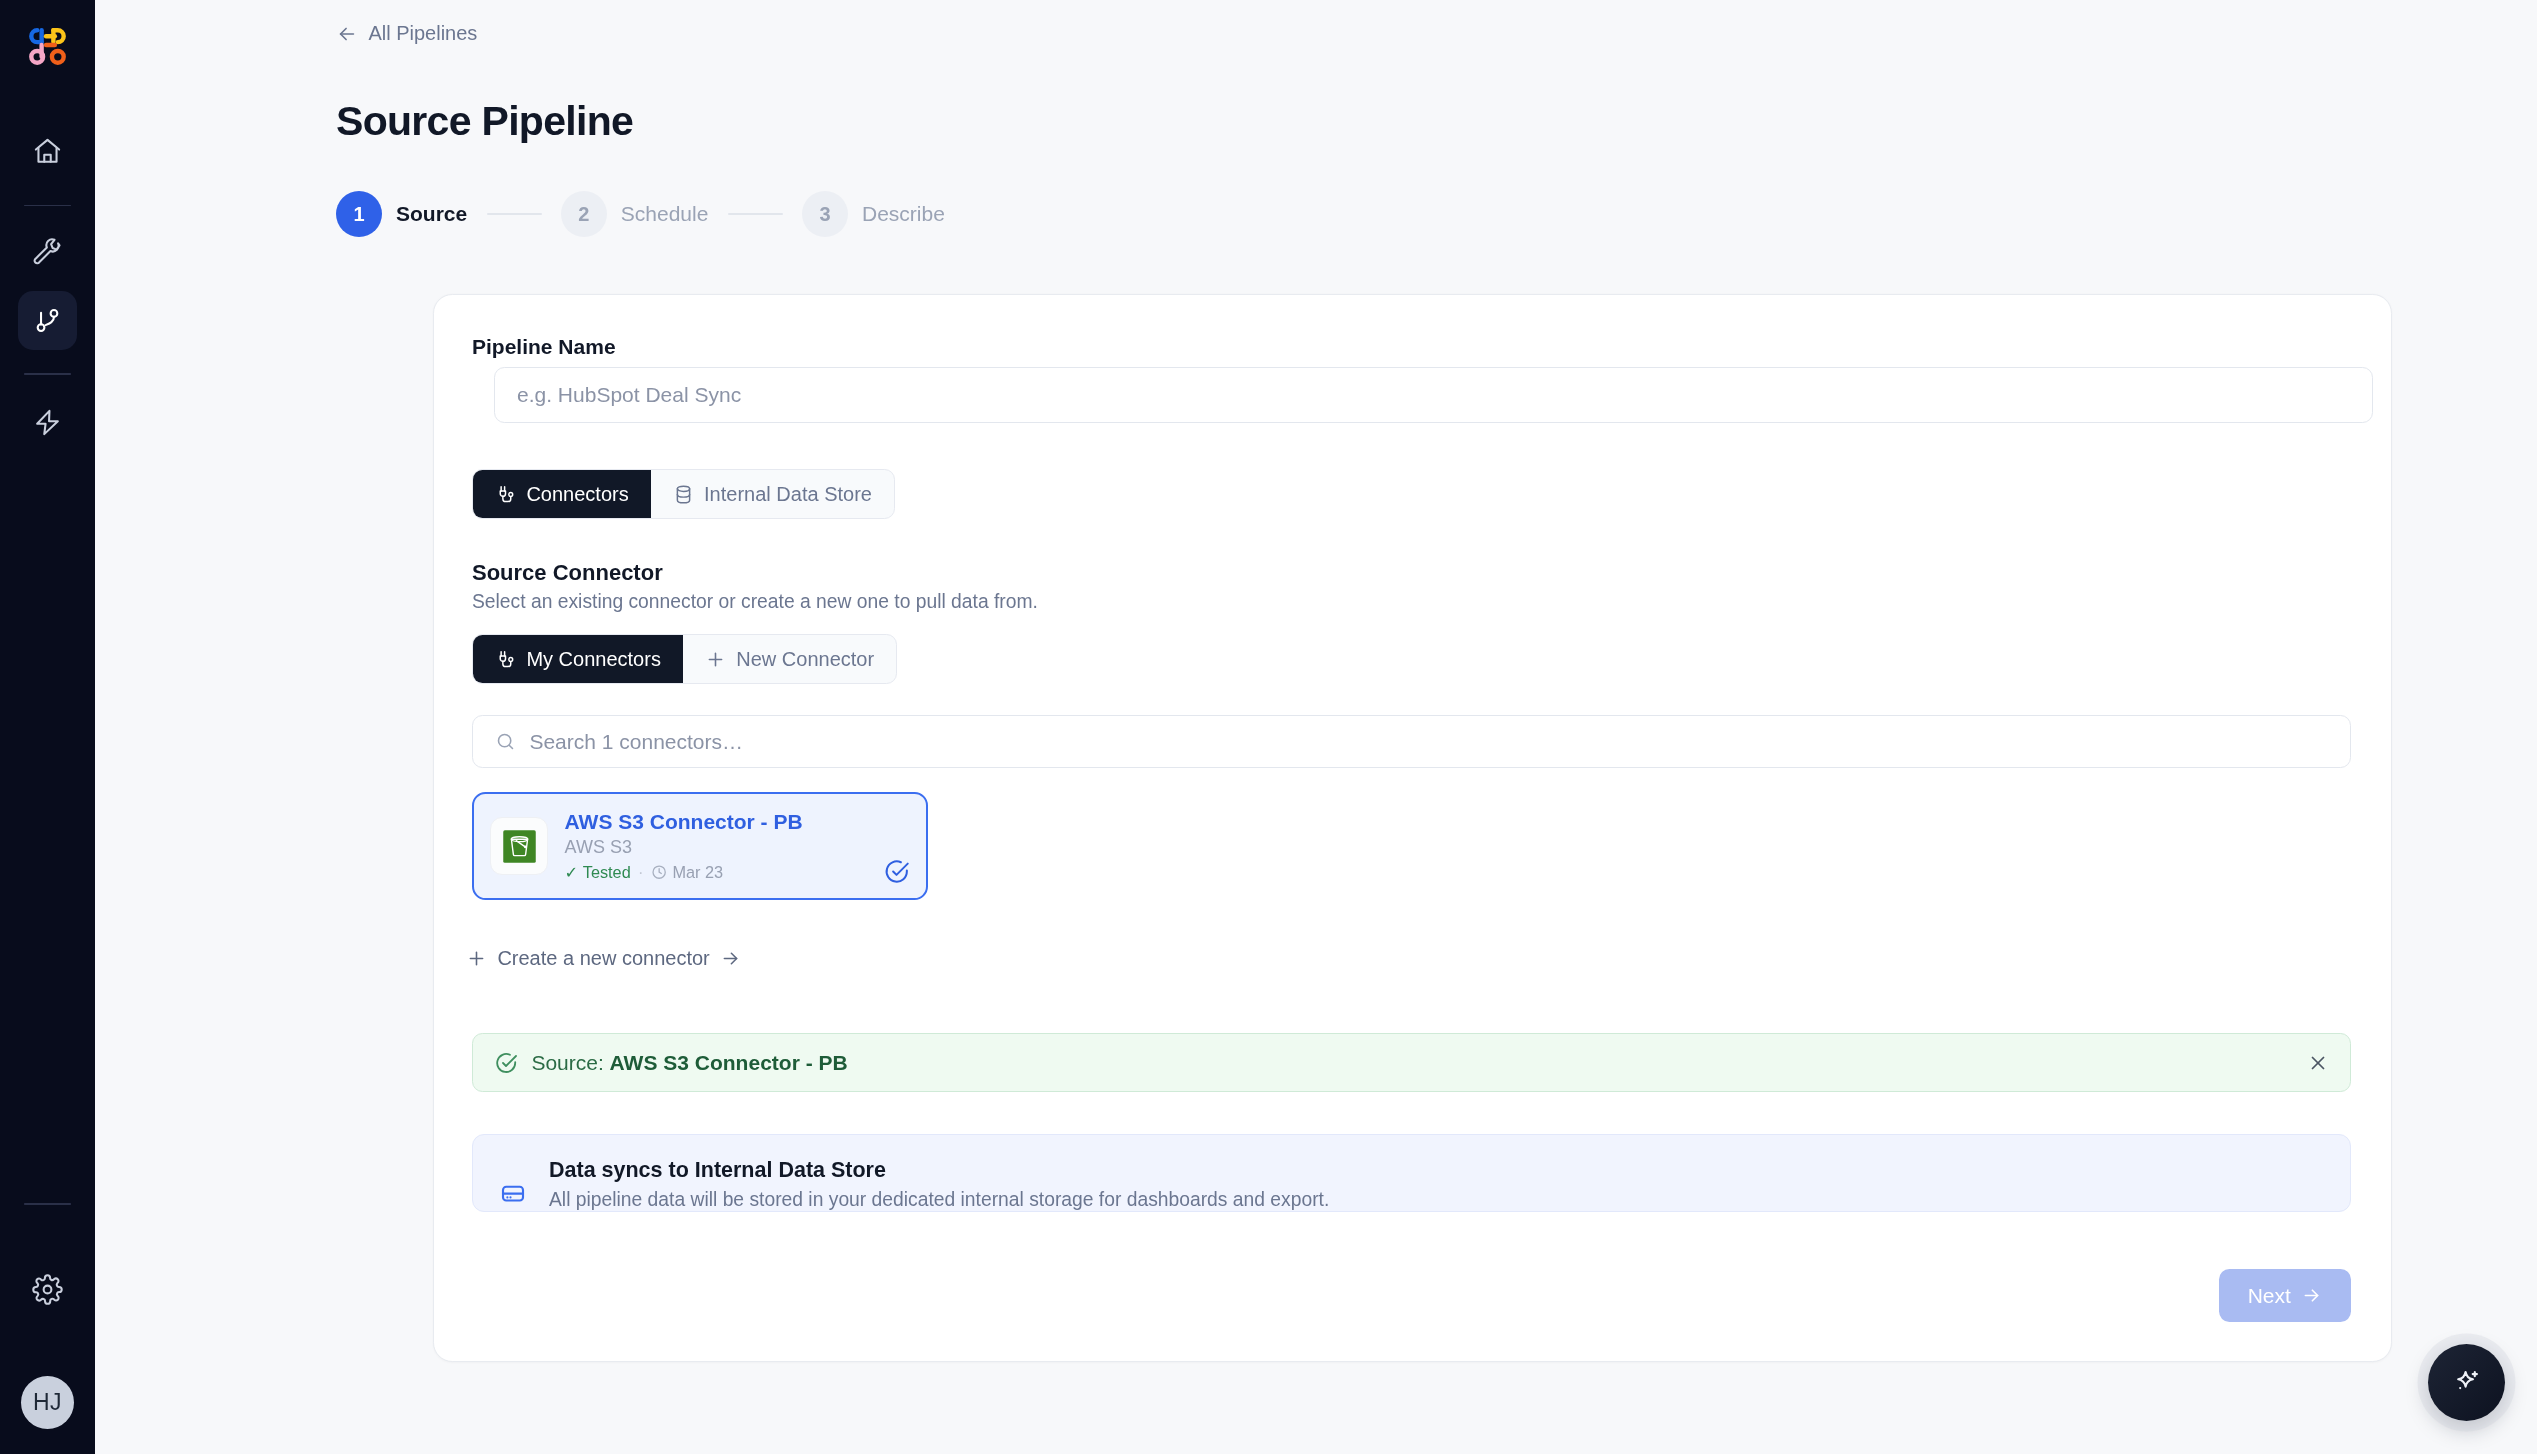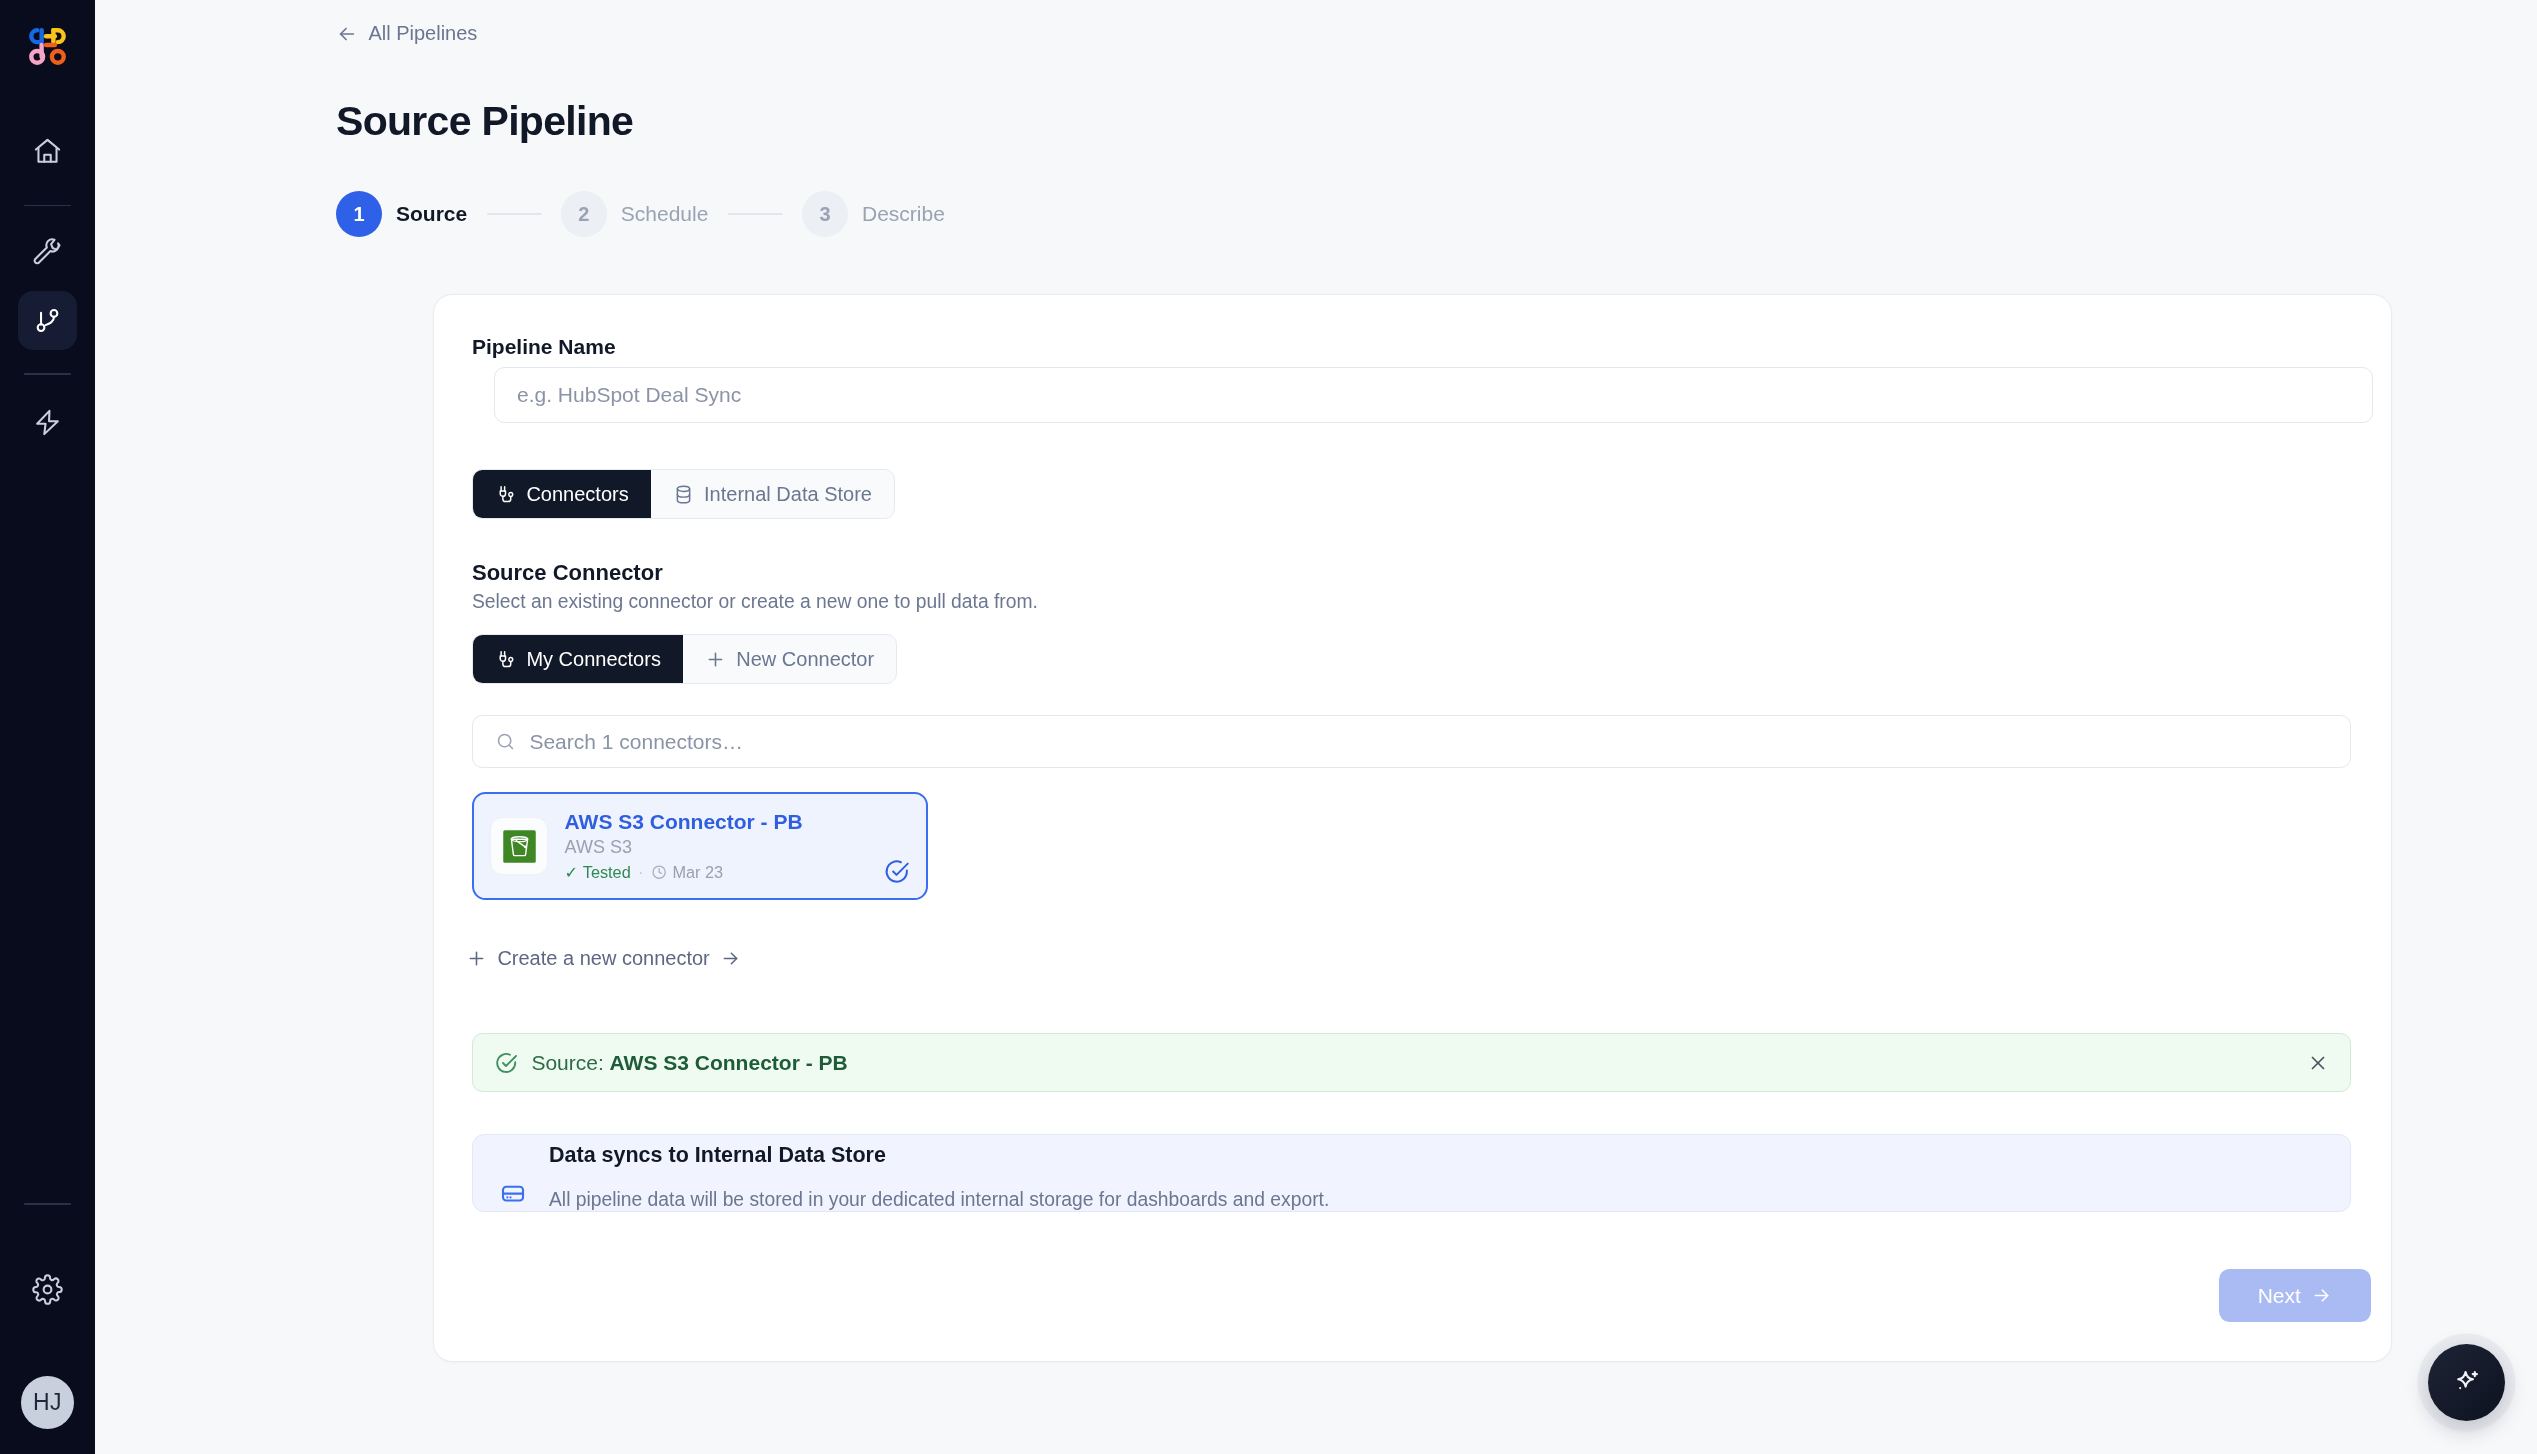--- a/index.html
+++ b/index.html
@@ -265,27 +265,27 @@
     left: 377px; top: 1134px;
     width: 1879px; height: 78px;
     background: #f1f4fe;
     border: 1.5px solid #e2e8fb;
     border-radius: 12px;
     display: flex; align-items: flex-end;
     padding: 0 25px;
   }
   .info-icon { flex-shrink: 0; margin-right: 21px; }
   .info-title { font-size: 21.5px; font-weight: bold; color: #111827; }
-  .info-desc { font-size: 19.3px; color: #6b7690; margin-top: 21px; }
+  .info-desc { font-size: 19.3px; color: #6b7690; margin-top: 6px; }
 
   
   .next-btn {
     position: absolute;
     left: 2124px; top: 1269px;
-    width: 152px; height: 53px;
+    width: 132px; height: 53px;
     background: #a9bbf2;
     color: #ffffff;
     border: none;
     border-radius: 10.4px;
     font-size: 21px;
     font-family: "Liberation Sans", sans-serif;
     display: flex; align-items: center; justify-content: center; gap: 10.4px;
     cursor: pointer;
   }
 

